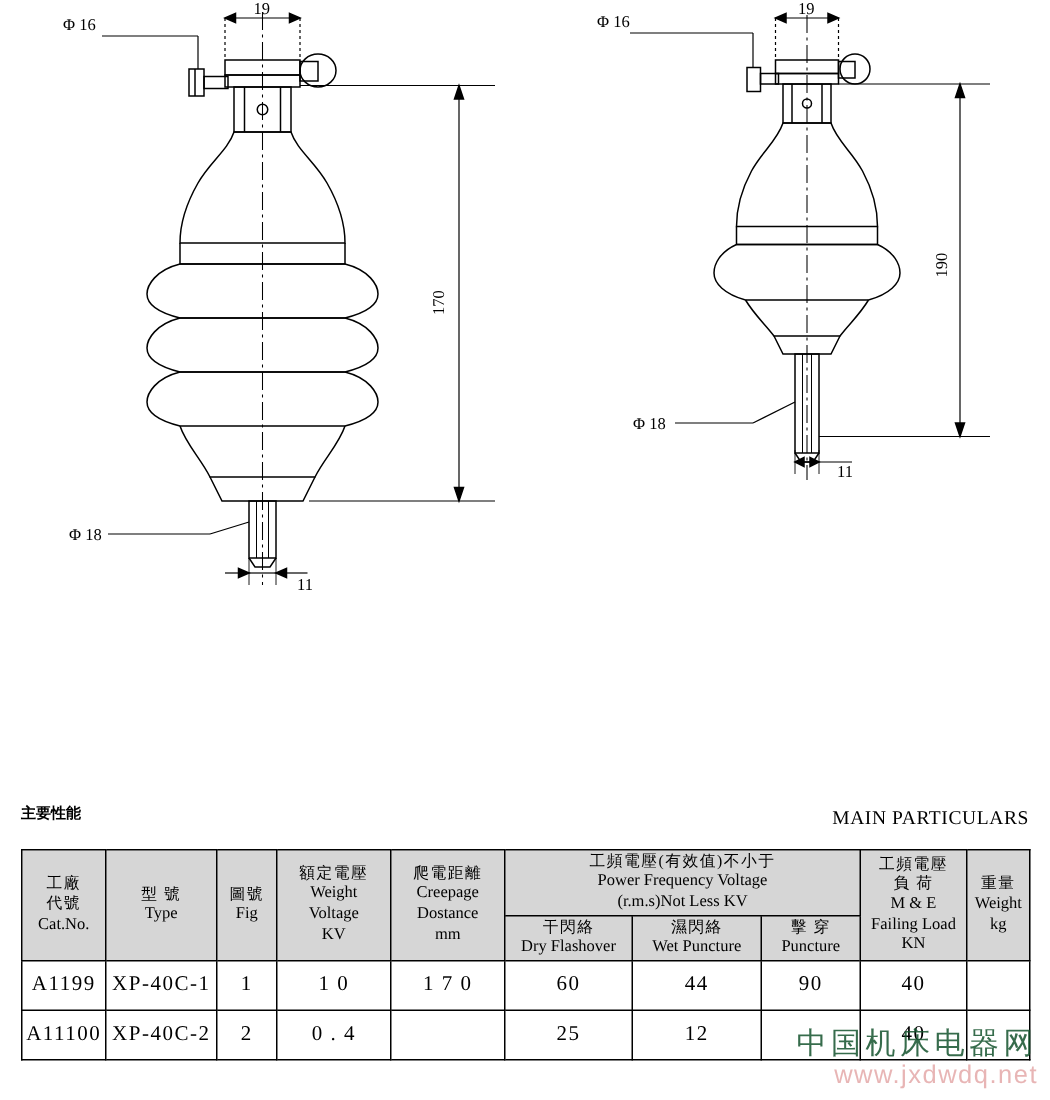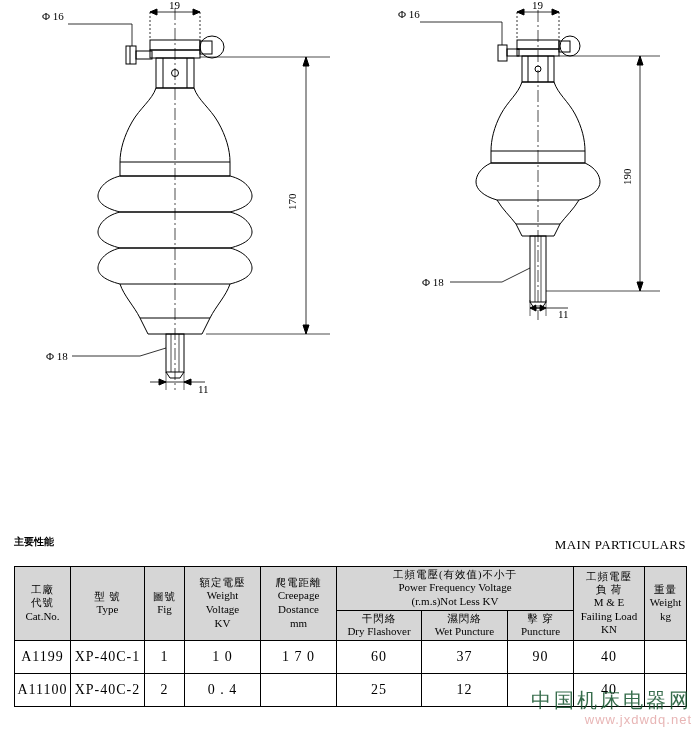--- a/index.html
+++ b/index.html
@@ -95,21 +95,21 @@
     position: absolute;
     right: 8px;
     bottom: 6px;
     text-align: right;
     color: #e8b7b7;
     font-family: "Liberation Sans", sans-serif;
     pointer-events: none;
     opacity: 0.85;
   }
   .wm1 { font-size: 20px; letter-spacing: 3px; color:#14532d; }
-  .wm2 { font-size: 13px; letter-spacing: 1px; color:#e4a9a9; margin-top:-2px;}
+  .wm2 { font-size: 17px; letter-spacing: 1px; color:#e4a9a9; margin-top:-2px;}
 </style>
 </head>
 <body>
 
 <div class="page">
 
   <div class="drawing" id="fig1-wrap">
     <svg width="350" height="470" viewBox="0 0 350 470" xmlns="http://www.w3.org/2000/svg">
       <g fill="none" stroke="#000" stroke-width="1">
 
@@ -330,21 +330,21 @@
       </tr>
     </thead>
     <tbody>
       <tr>
         <td class="val">A1199</td>
         <td class="val">XP-40C-1</td>
         <td class="val">1</td>
         <td class="val">1 0</td>
         <td class="val">1 7 0</td>
         <td class="val">60</td>
-        <td class="val">37</td>
+        <td class="val">44</td>
         <td class="val">90</td>
         <td class="val">40</td>
         <td class="val"></td>
       </tr>
       <tr>
         <td class="val">A11100</td>
         <td class="val">XP-40C-2</td>
         <td class="val">2</td>
         <td class="val">0 . 4</td>
         <td class="val"></td>

